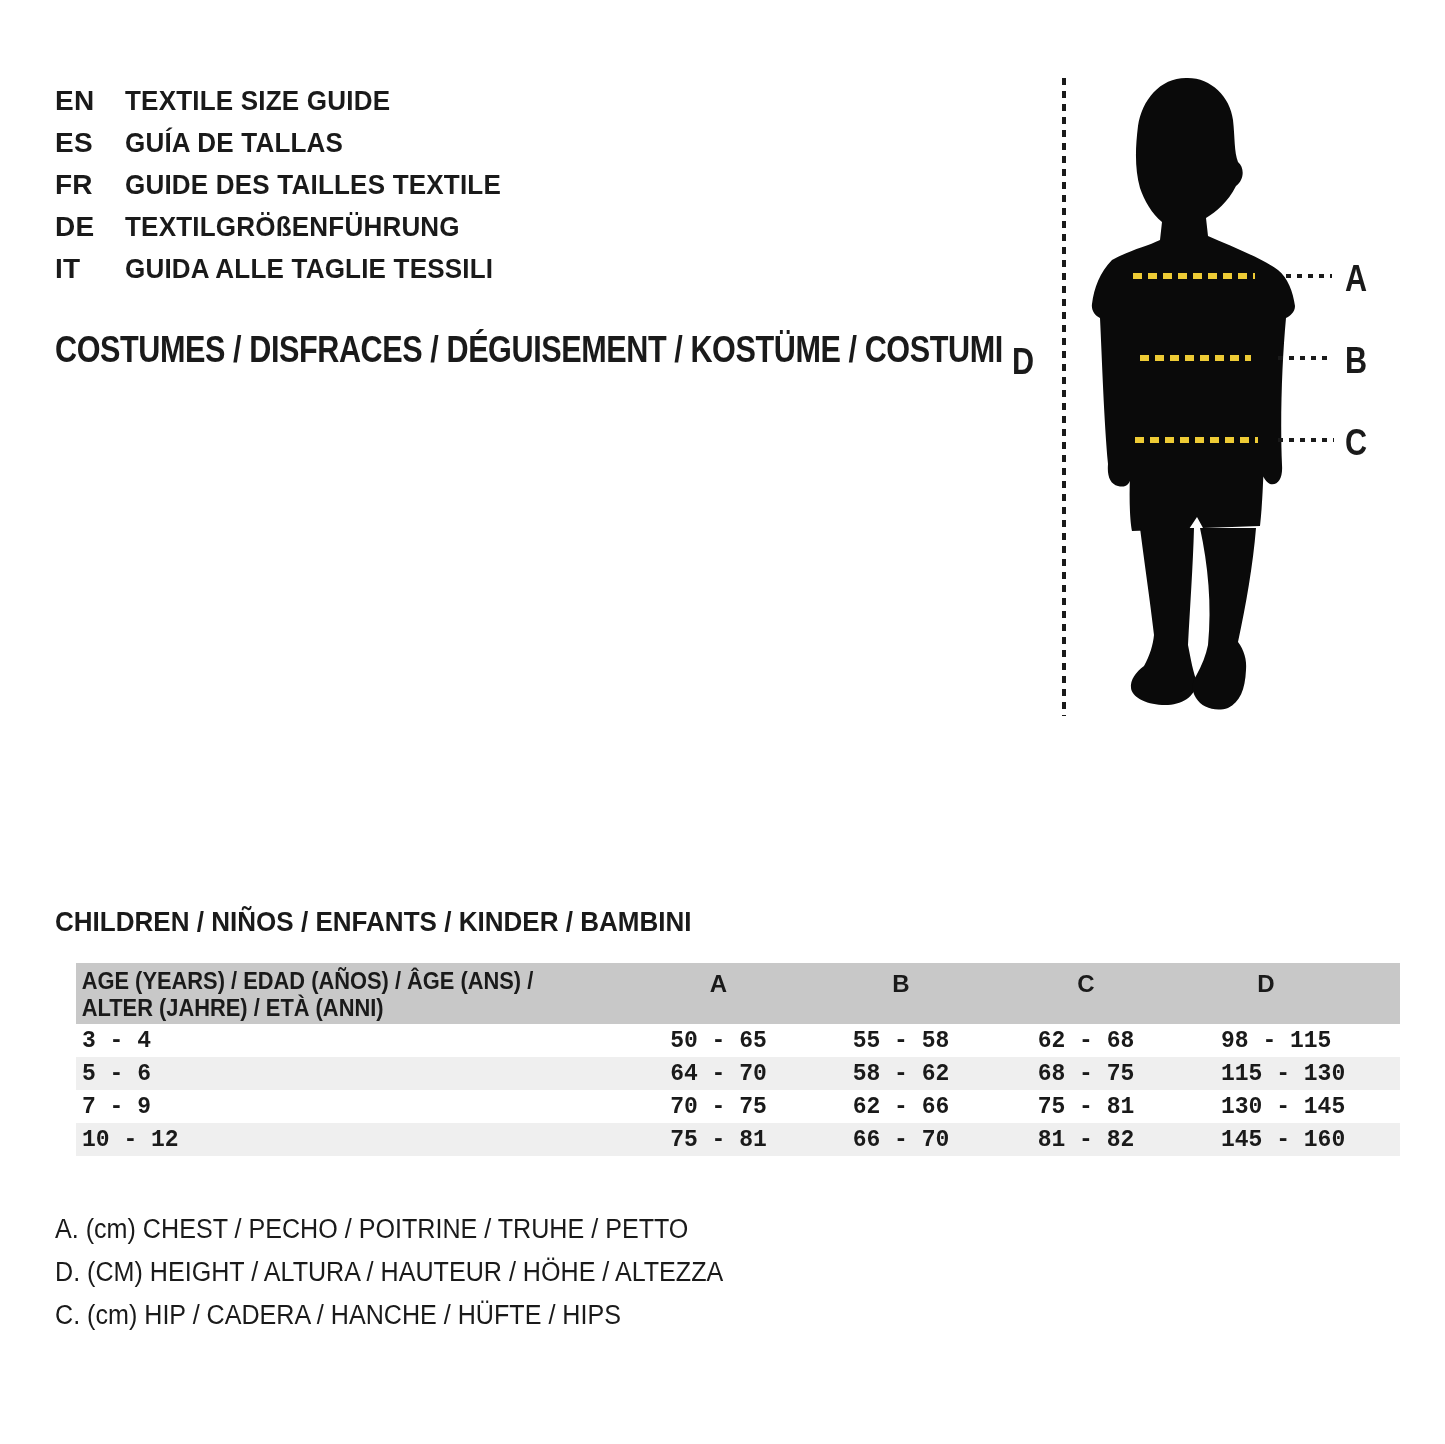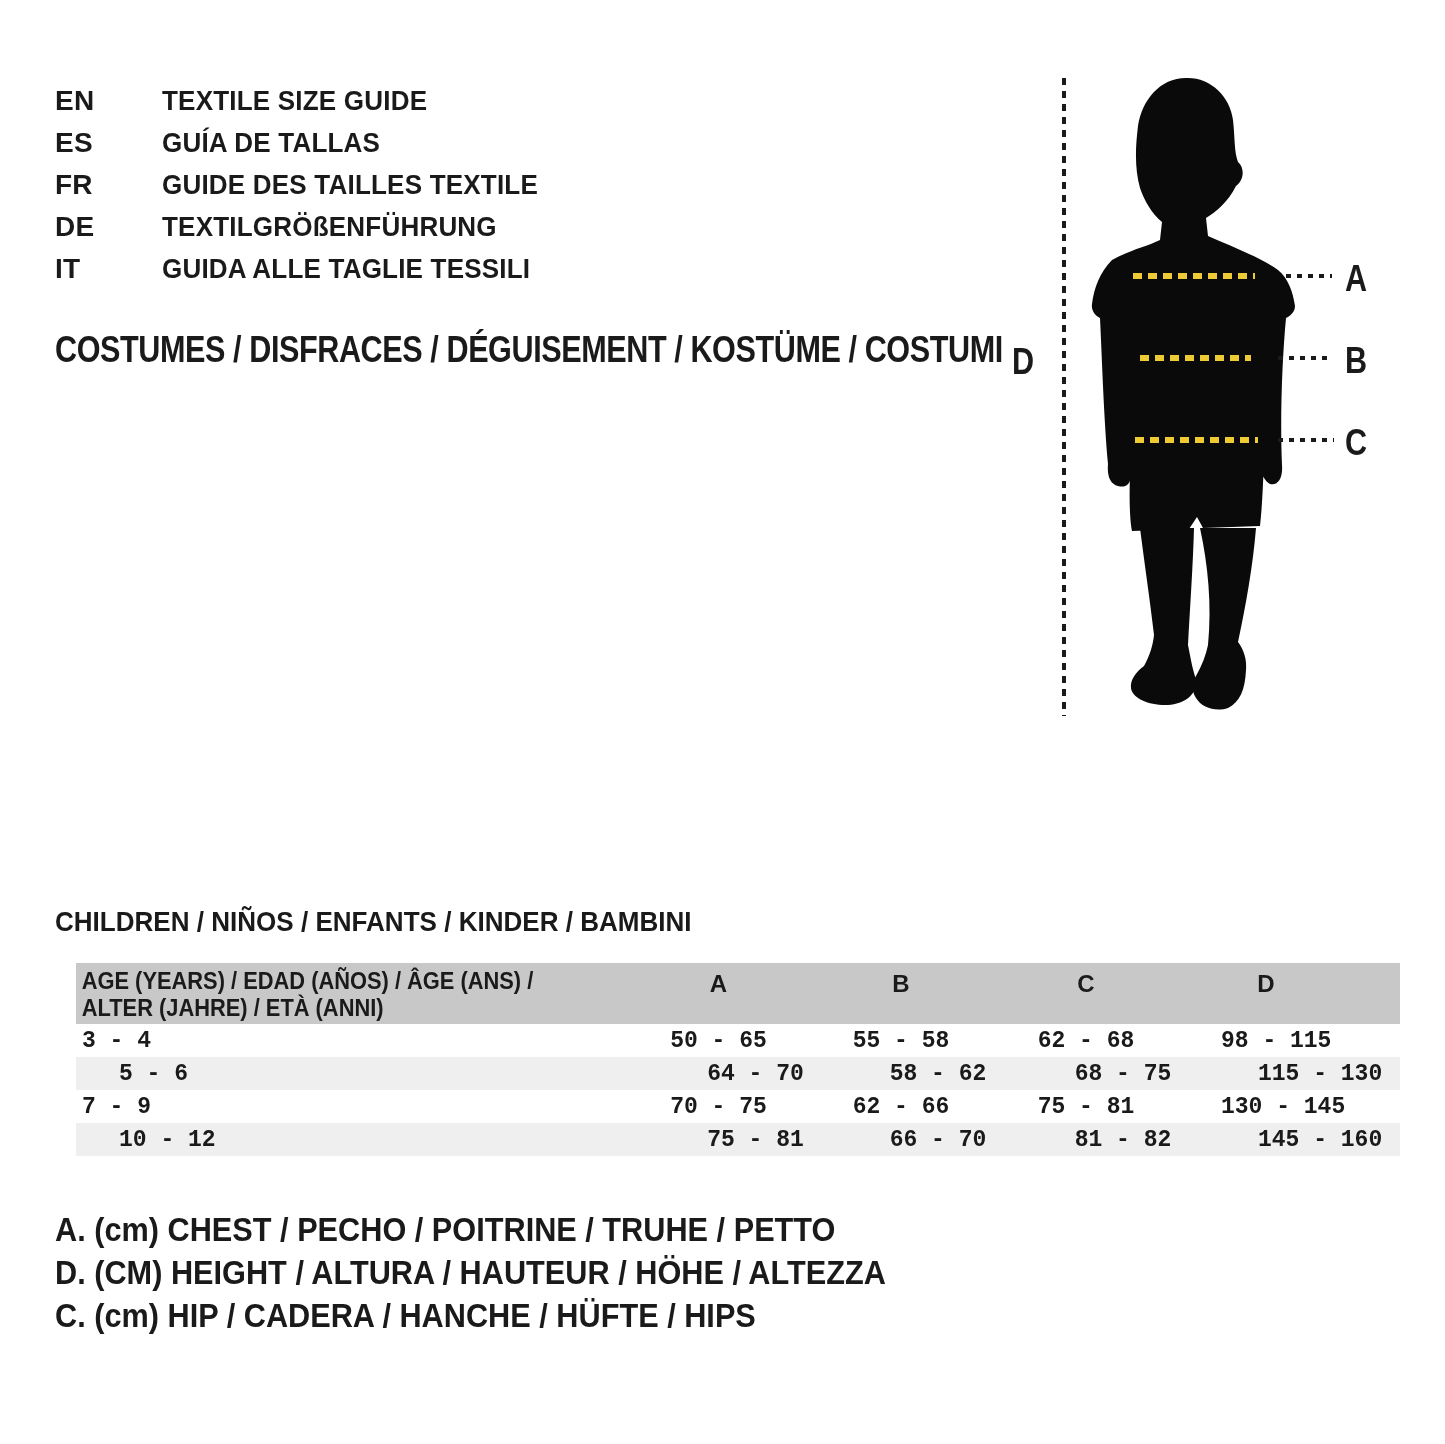--- a/index.html
+++ b/index.html
@@ -14,21 +14,21 @@
   .page{
     position:relative;
     width:1445px;height:1444px;
     background:#ffffff;
     font-family:"Liberation Sans","DejaVu Sans",sans-serif;
     color:var(--ink);
     overflow:hidden;
   }
   
   .langs{position:absolute;left:55px;top:80px;}
-  .lang-row{display:flex;height:42px;align-items:center;font-size:28px;font-weight:700;letter-spacing:0.2px;gap:37px;}
+  .lang-row{display:flex;height:42px;align-items:center;font-size:28px;font-weight:700;letter-spacing:0.2px;}
   .lang-code{width:70px;flex:0 0 70px;}
   .lang-label{white-space:nowrap;display:inline-block;transform:scaleX(.93);transform-origin:0 50%;}
   
   .costumes{
     position:absolute;left:55px;top:329px;
     font-size:36px;font-weight:700;white-space:nowrap;
     transform:scaleX(.85);transform-origin:0 50%;letter-spacing:-0.5px;
   }
   
   .figure{position:absolute;left:0;top:0;}
@@ -52,34 +52,34 @@
   
   .children-title{
     position:absolute;left:55px;top:906px;
     font-size:28px;font-weight:700;white-space:nowrap;
     transform:scaleX(.93);transform-origin:0 50%;
   }
   .size-table{position:absolute;left:56px;top:963px;width:1324px;margin-left:20px;}
   .trow{display:grid;grid-template-columns:510px 265px 100px 270px 90px 89px;}
   .trow.thead{height:61px;background:var(--table-header-bg);}
   .trow.tdata{height:33px;align-items:center;font-family:Liberation Mono, monospace;}
-  .trow.alt{background:var(--table-alt-bg);padding-left:37px;}
+  .trow.alt{background:var(--table-alt-bg);}
   .age-head{
     padding:5px 0 0 6px;font-size:23px;font-weight:700;line-height:27px;white-space:nowrap;
     transform:scaleX(.95);transform-origin:0 0;
   }
   .col-head{
     padding-top:7px;font-size:24px;font-weight:700;text-align:center;align-self:start;
   }
   .age-cell{padding-left:6px;font-size:23px;font-weight:700;white-space:nowrap;}
   .val-cell{font-size:23px;font-weight:700;text-align:center;white-space:nowrap;}
   
   .legend{position:absolute;left:55px;top:1208px;}
   .legend-line{
-    height:43px;display:flex;align-items:center;font-size:33px;font-weight:700;white-space:nowrap;text-align:center;
+    height:43px;display:flex;align-items:center;font-size:27px;font-weight:400;white-space:nowrap;text-align:center;
   }
   .legend-line span{display:inline-block;transform:scaleX(.93);transform-origin:0 50%;}
 </style>
 </head>
 <body>
 
 <div class="page">
 
   <div class="langs">
     <div class="lang-row">

